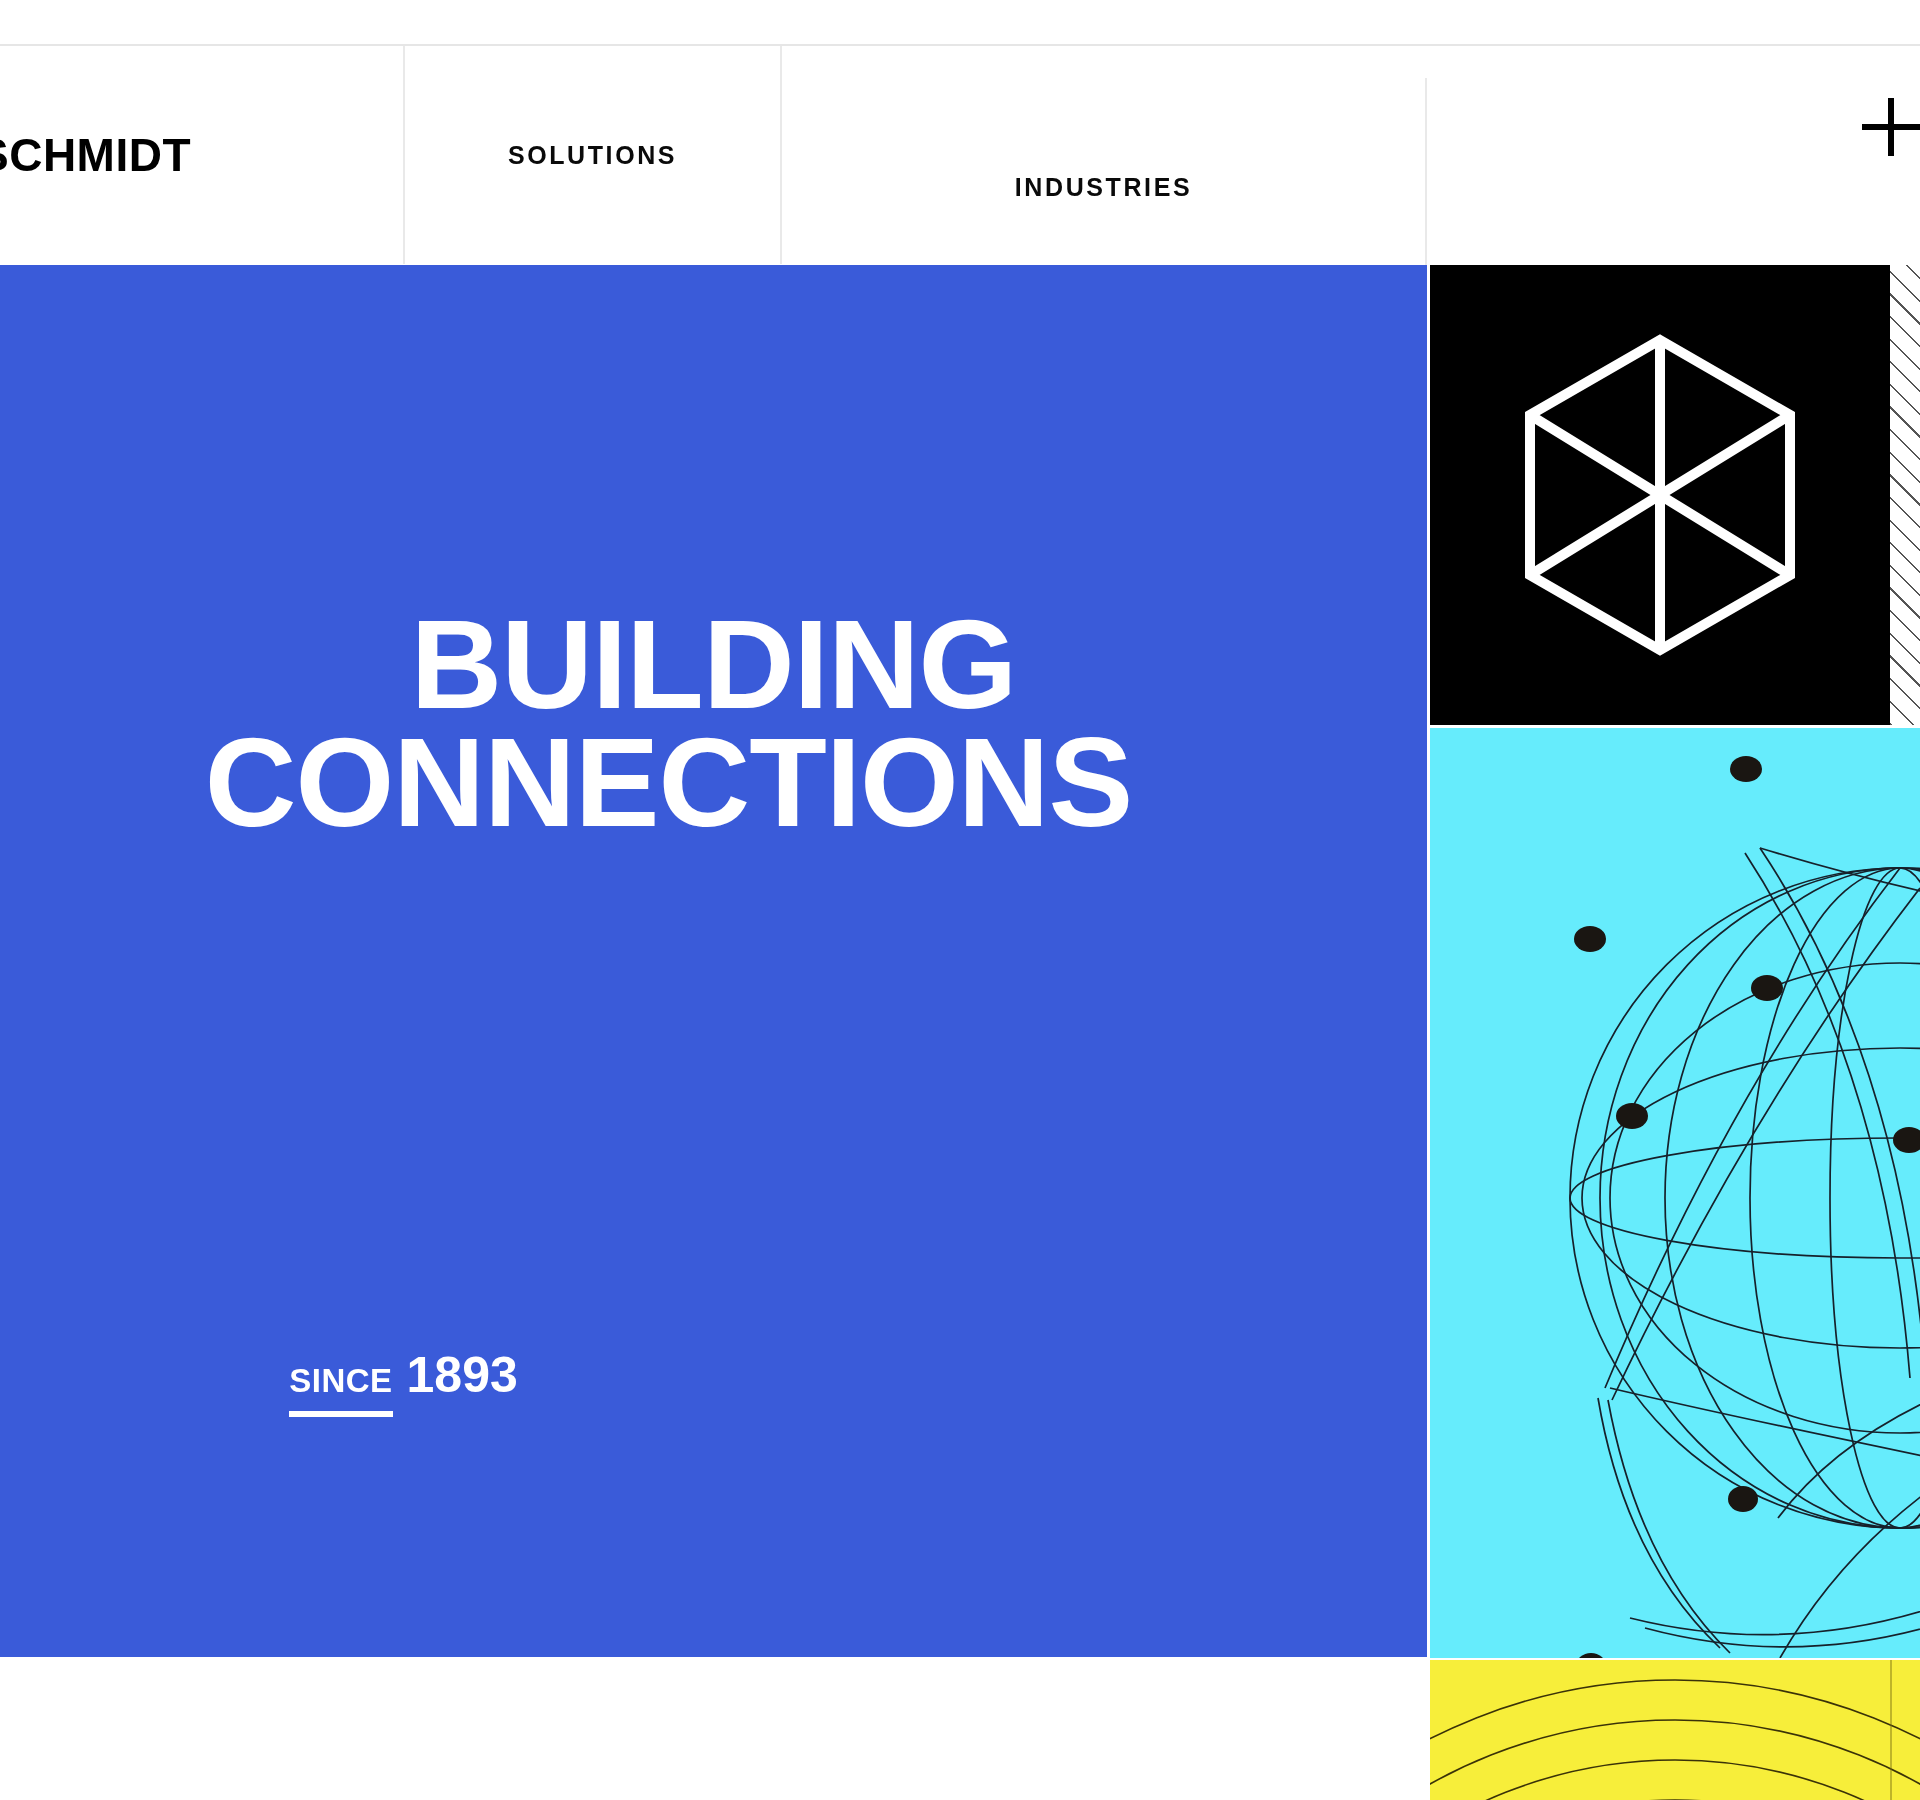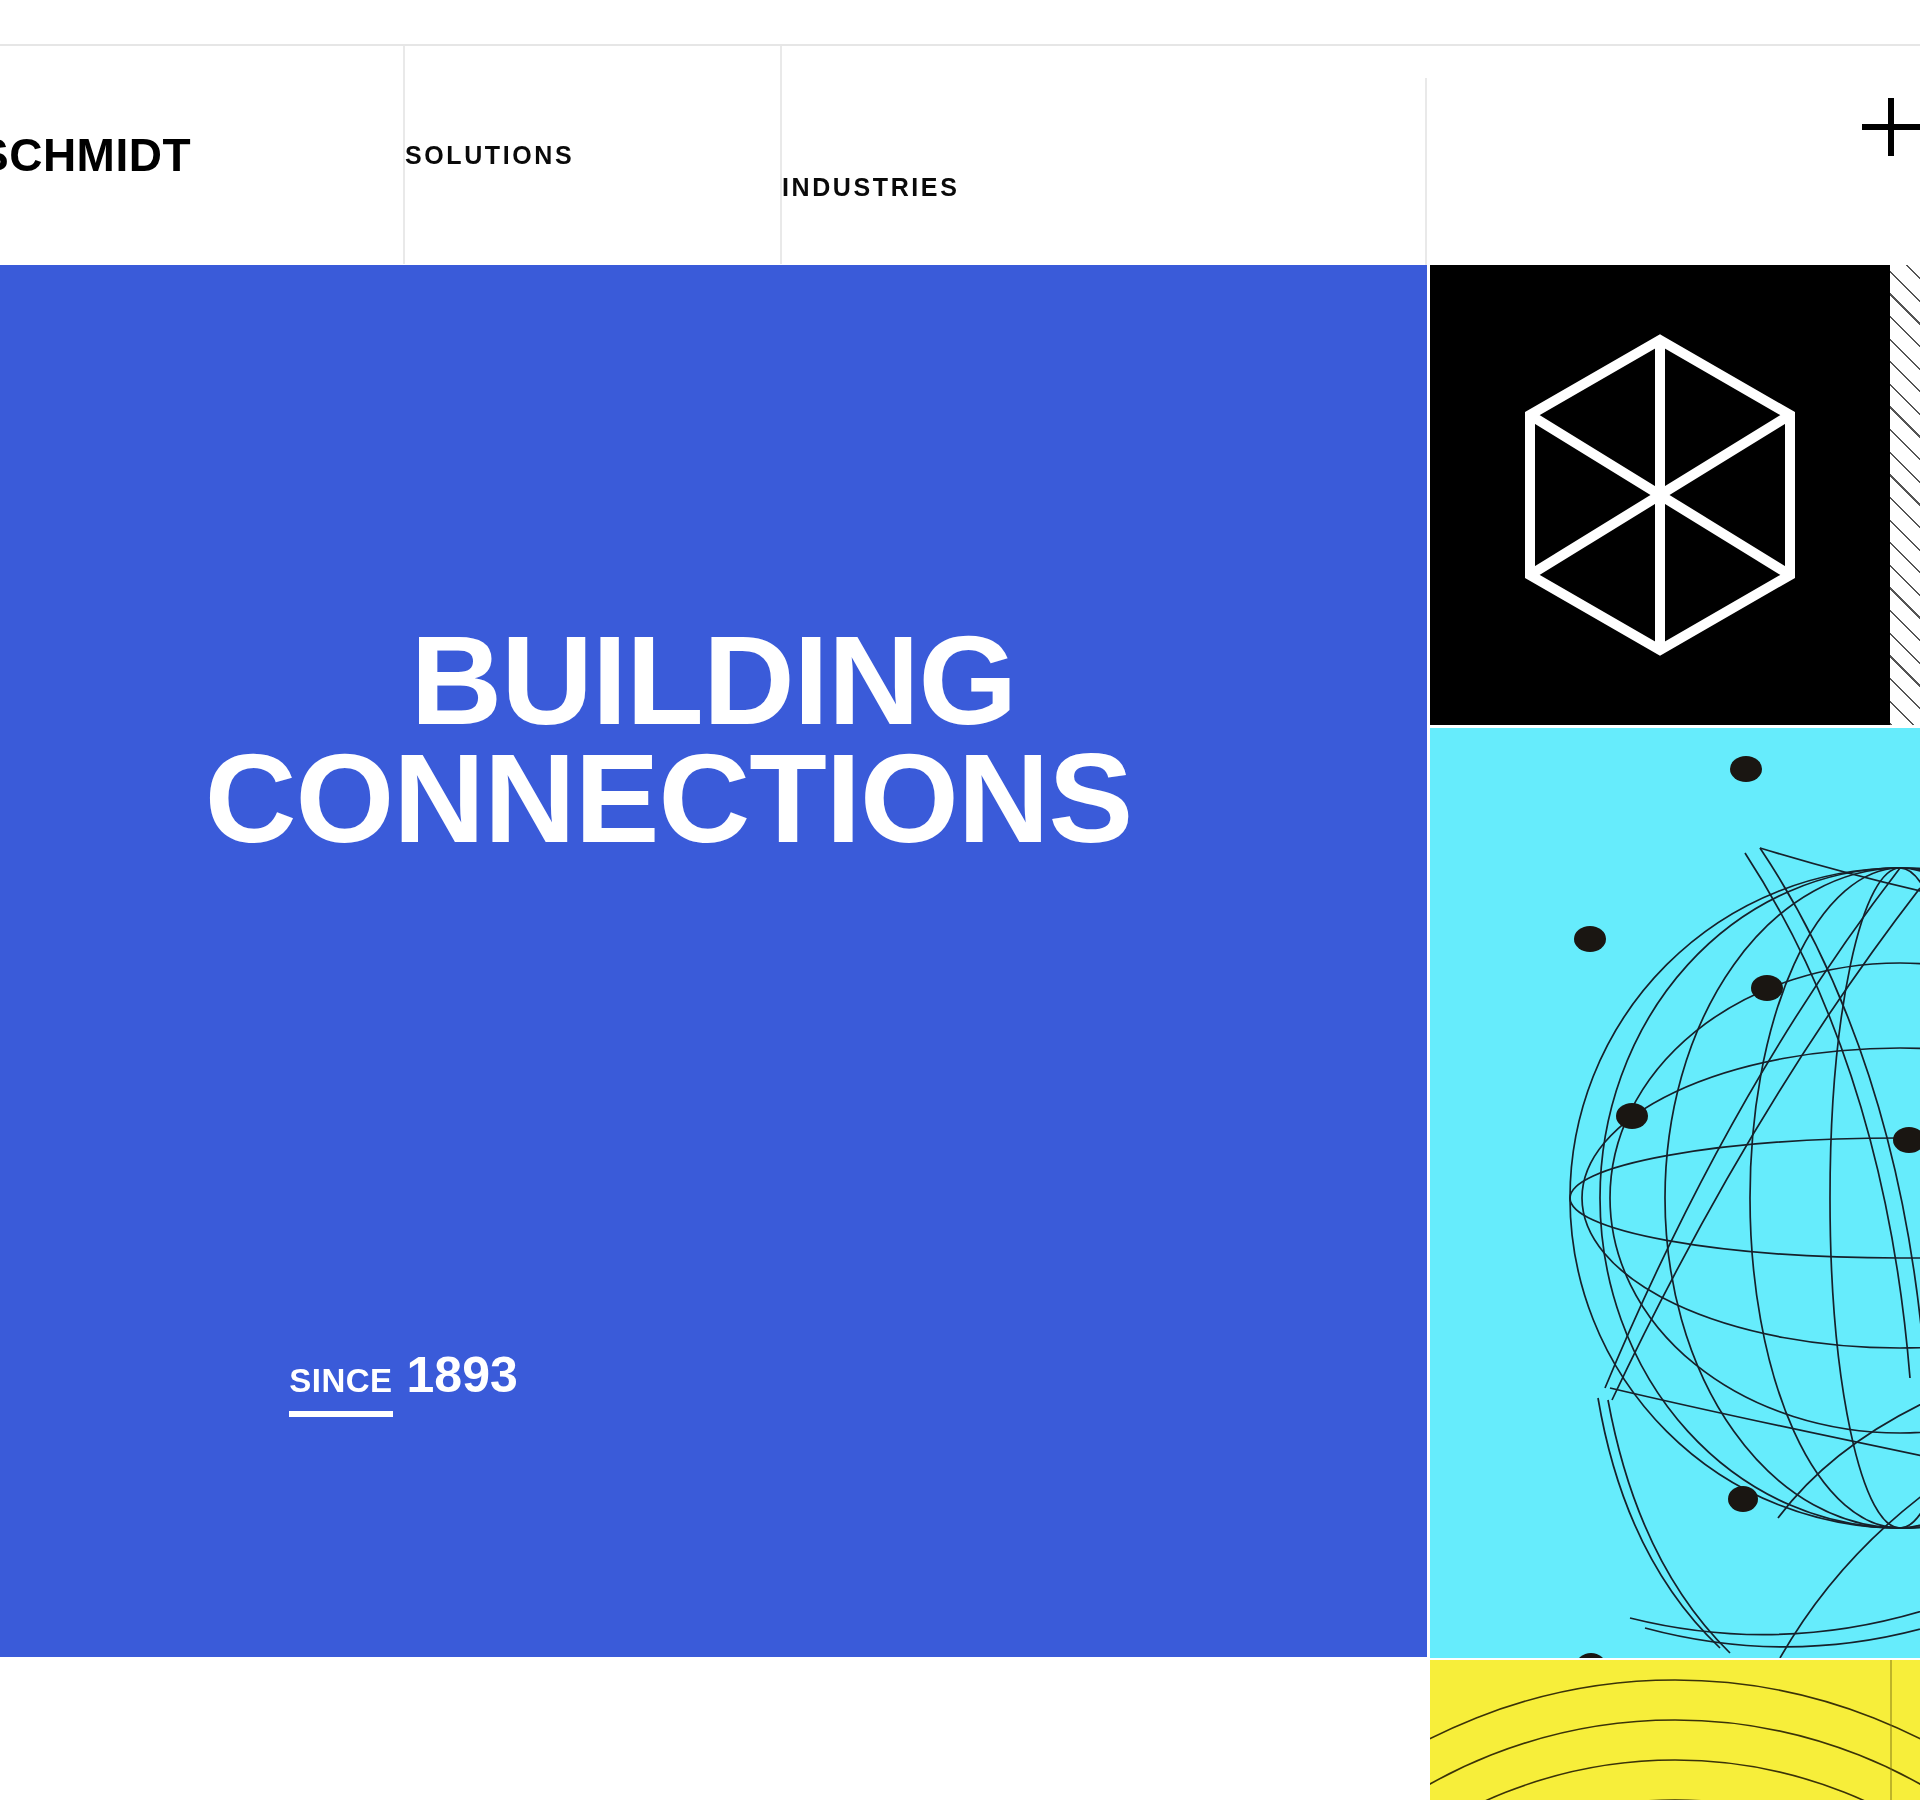--- a/index.html
+++ b/index.html
@@ -9,21 +9,21 @@
   #page { position:relative; width:1920px; height:1800px; background:#ffffff; overflow:hidden; }
 
   
   #header {
     position:absolute; left:0; top:44px; width:1920px; height:220px;
     background:#ffffff;
     border-top:2px solid #e6e6e6;
     display:flex; align-items:stretch;
   }
   .nav-cell {
-    display:flex; align-items:center; 
+    display:flex; align-items:center; justify-content:center;
     border-right:2px solid #e9e9e9;
     height:100%;
     position:relative;
   }
   #logo-cell {
     width:405px;
     justify-content:flex-start;
     padding-left:0;
   }
   #logo-text {
@@ -47,21 +47,21 @@
   #plus-icon .bar-h { position:absolute; left:0; top:26px; width:58px; height:6px; background:#000; }
   #plus-icon .bar-v { position:absolute; left:26px; top:0; width:6px; height:58px; background:#000; }
 
   
   #hero {
     position:absolute; left:0; top:265px; width:1427px; height:1392px;
     background:#3a5bd9;
     overflow:hidden;
   }
   #hero-headline {
-    position:absolute; left:0; top:356px; width:1427px;
+    position:absolute; left:0; top:340px; width:1427px;
     text-align:center;
     color:#ffffff;
     font-weight:800;
     font-size:127px;
     line-height:0.93;
     letter-spacing:-1px;
     white-space:nowrap;
   }
   #hero-headline .line { display:block; transform:scaleX(1.0); }
   #hero-headline .line3 { margin-left:-90px; }

